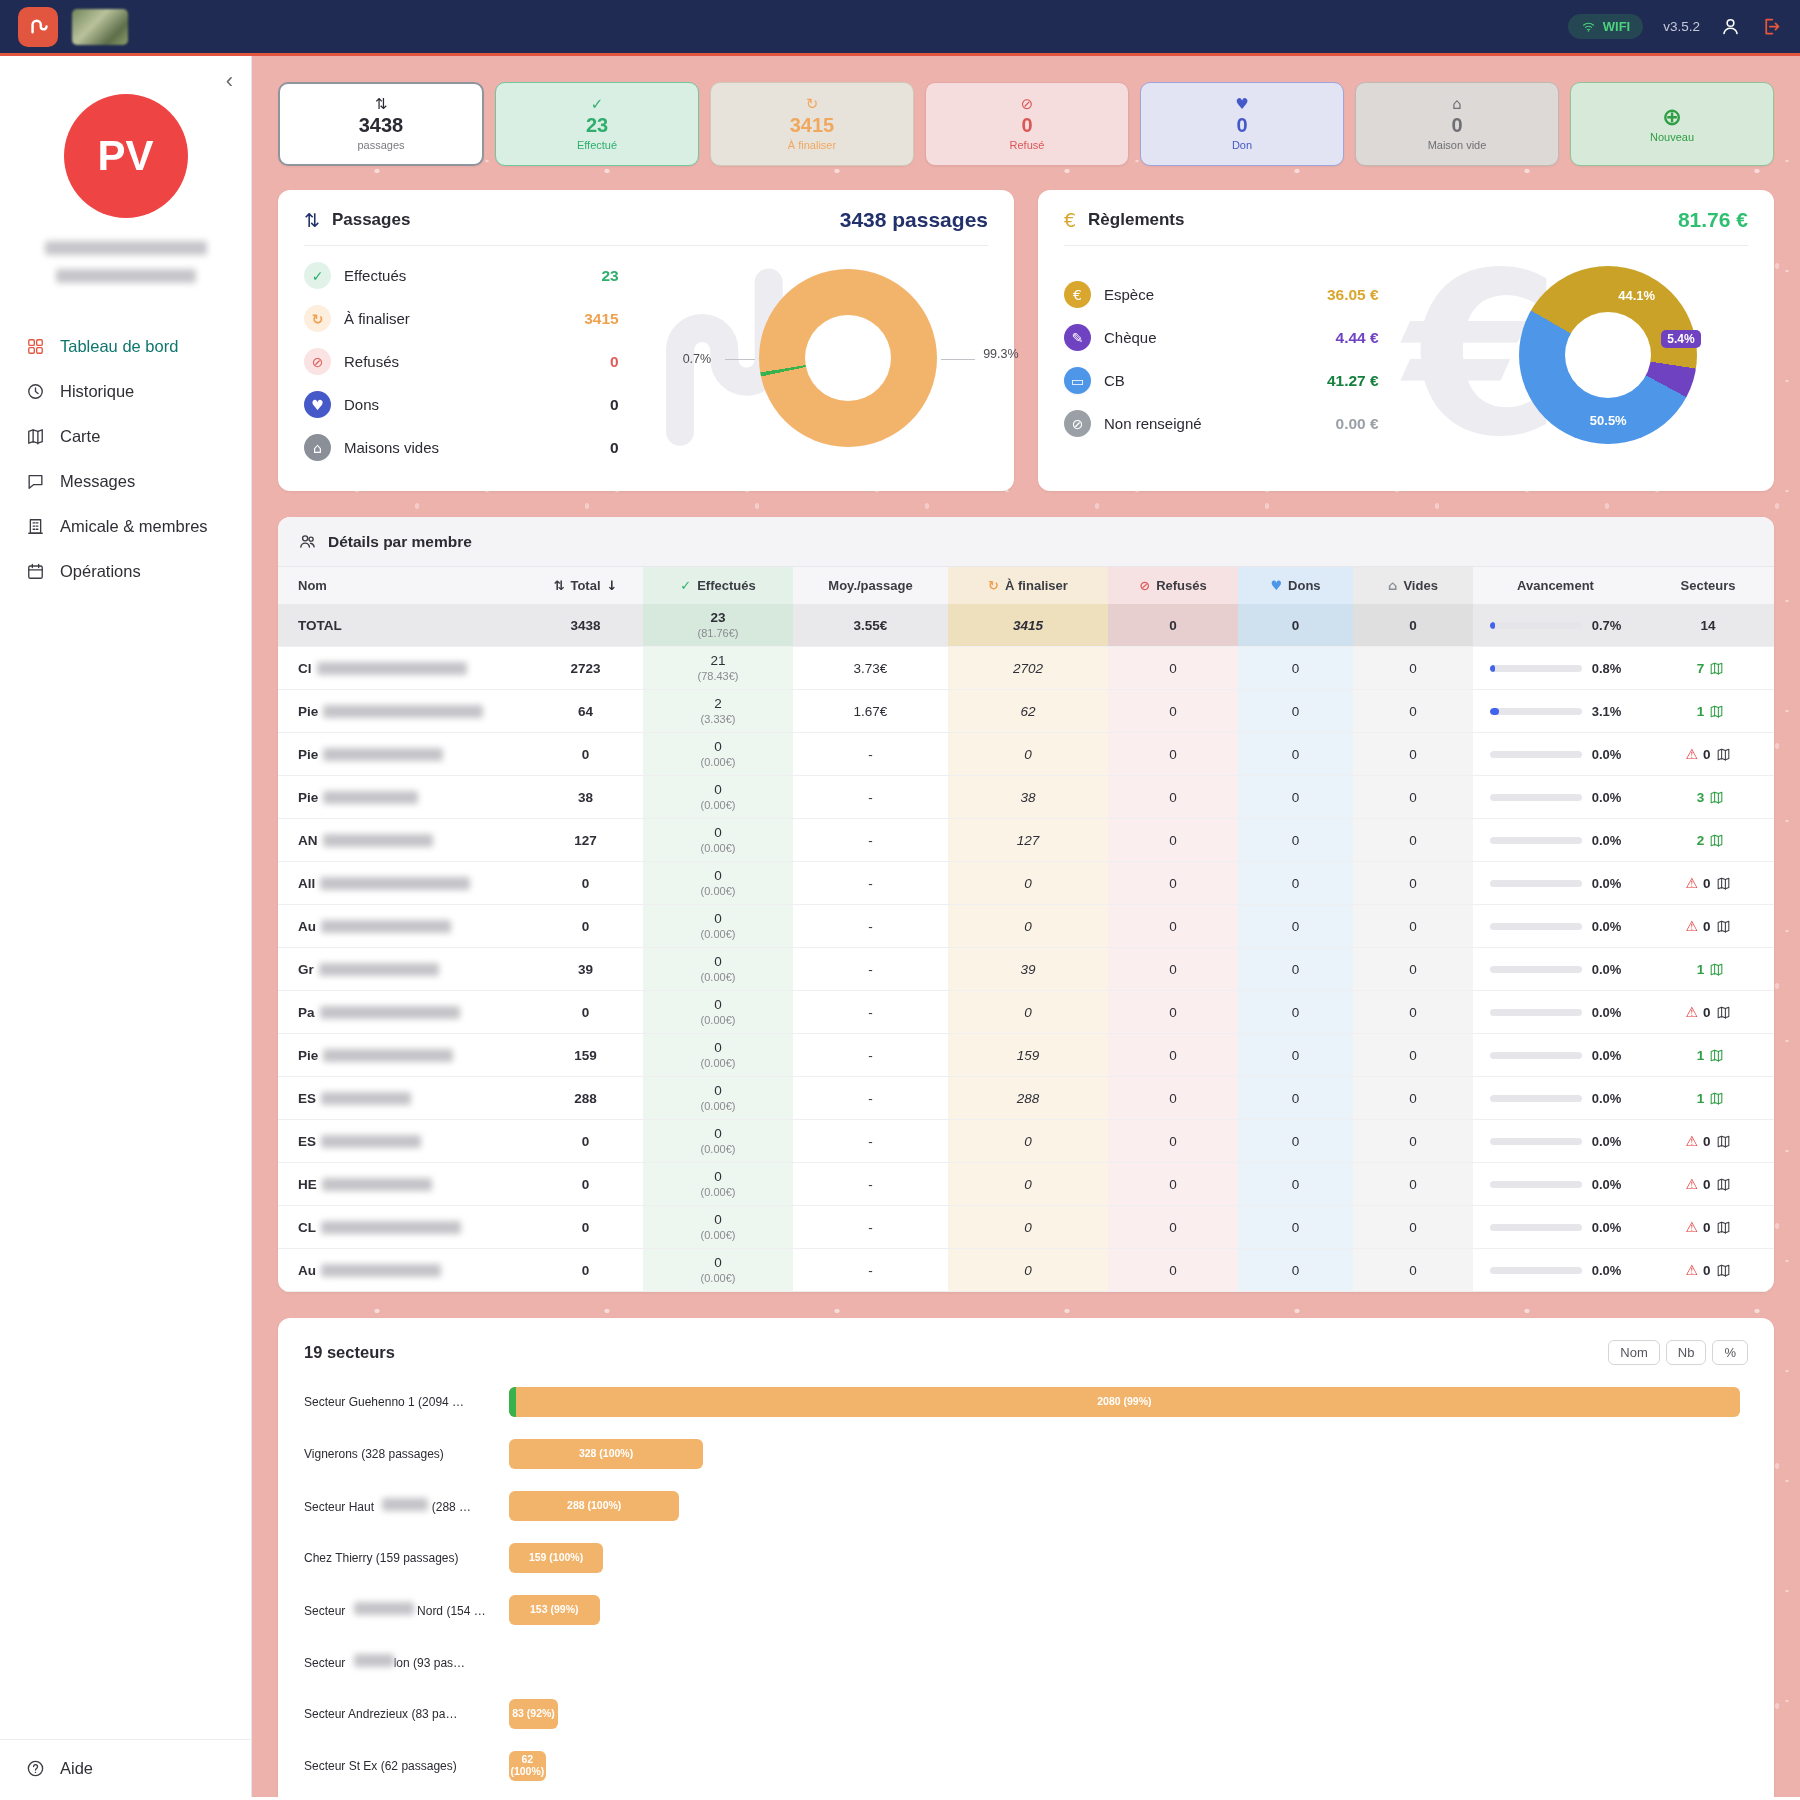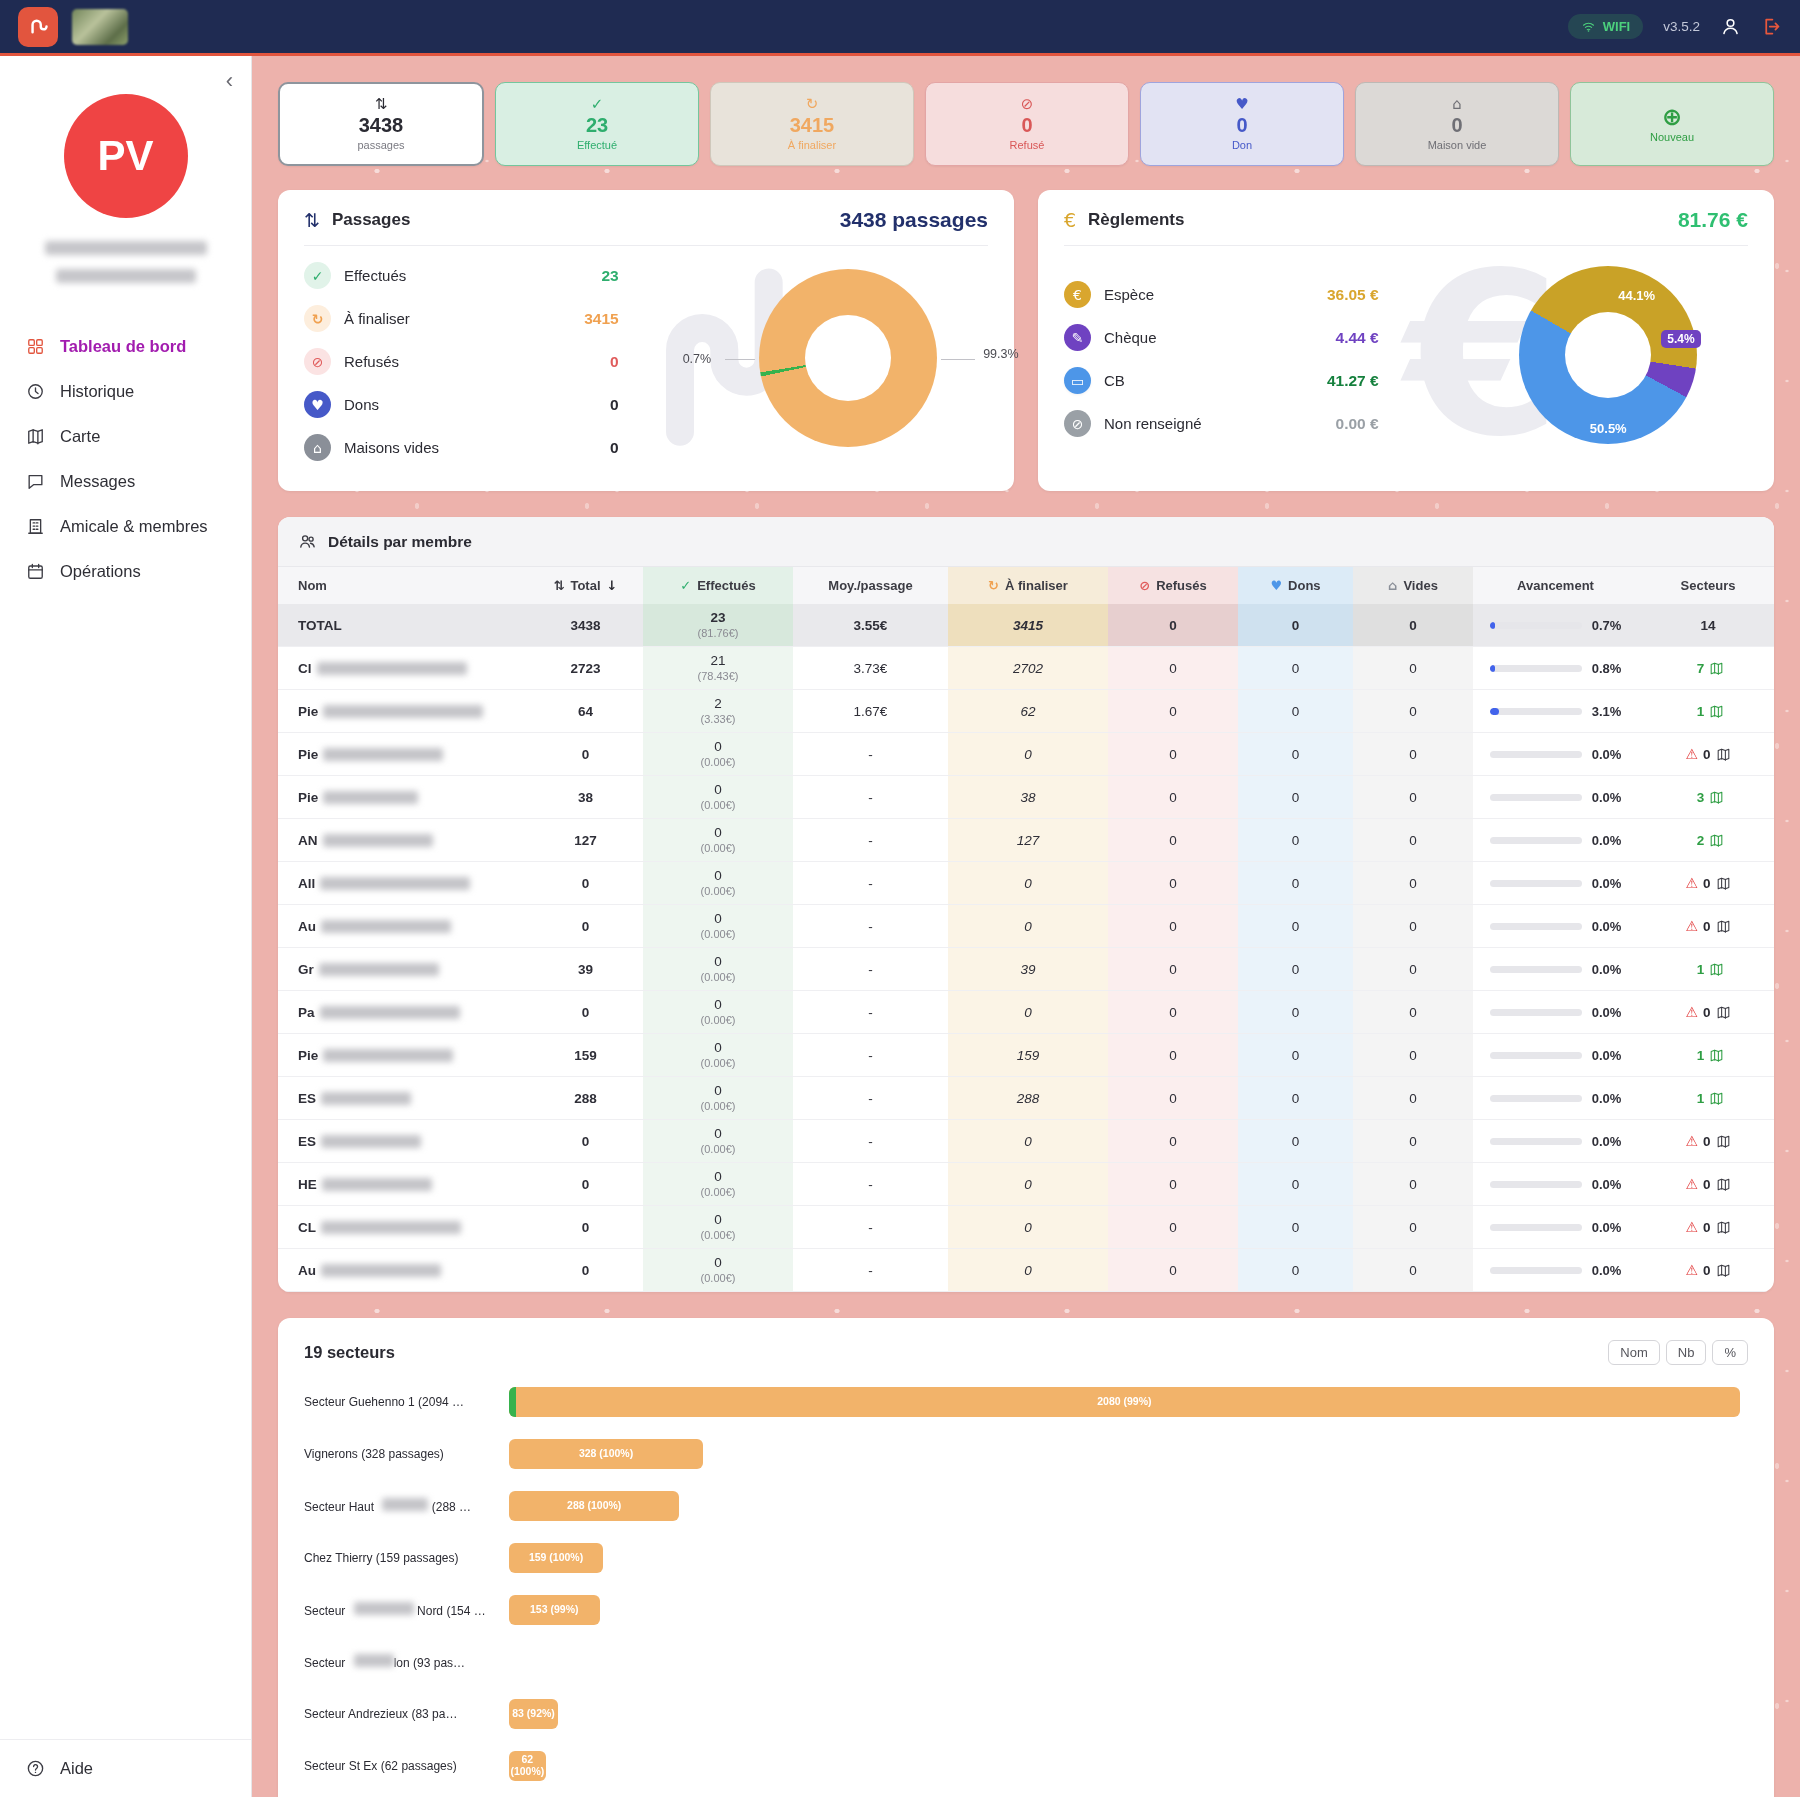--- a/index.html
+++ b/index.html
@@ -24,21 +24,21 @@
 
   
   .app{display:flex;height:1741px}
   .sidebar{width:252px;background:#fff;border-right:1px solid #e6e6e9;display:flex;flex-direction:column;position:relative;flex:0 0 252px}
   .collapse{position:absolute;top:14px;right:18px;font-size:22px;color:#6a6a72;cursor:pointer;line-height:1}
   .avatar{width:124px;height:124px;border-radius:50%;background:#ef4444;color:#fff;font-size:42px;font-weight:bold;display:flex;align-items:center;justify-content:center;margin:38px auto 16px}
   .blurline{height:14px;border-radius:3px;background:#c6c6ca;filter:blur(3px);margin:7px auto}
   .menu{margin-top:34px}
   .menu-item{display:flex;gap:15px;align-items:center;padding:13px 26px;font-size:16.5px;color:#2f2f36;cursor:pointer}
   .menu-item .svgi{color:#3c3c44}
-  .menu-item.active{color:#a21caf;font-weight:bold}
+  .menu-item.active{color:#0f766e;font-weight:normal}
   .menu-item.active .svgi{color:#e2553e}
   .sidebar-footer{margin-top:auto;border-top:1px solid #ededf0;padding:19px 26px}
 
   .main{flex:1;height:1741px;overflow:hidden;padding:26px 26px 0 26px;
     background-color:#edb2ac;
     background-image:
       radial-gradient(rgba(255,255,255,.55) 2.2px,transparent 3px),
       radial-gradient(rgba(255,255,255,.35) 1.8px,transparent 2.5px),
       radial-gradient(rgba(255,255,255,.45) 1.3px,transparent 1.9px);
     background-size:230px 190px,170px 240px,130px 110px;
@@ -98,21 +98,21 @@
   .d2{background:conic-gradient(from 300deg,#c9a227 0 158.8deg,#6f42c1 158.8deg 178.3deg,#4d96e8 178.3deg 360deg)}
   .dlab{position:absolute;font-size:12.5px;color:#4b4b52}
   .dlab.left{left:-76px;top:47%}
   .dlab.right{right:-82px;top:44%}
   .dline{position:absolute;height:1px;background:#c2c2c8;top:51%}
   .dline.left{left:-34px;width:30px}
   .dline.right{right:-38px;width:34px}
   .dseg{position:absolute;font-size:13px;font-weight:bold;color:#fff}
   .dseg.top{top:22px;left:56%}
   .dseg.mid{right:-4px;top:64px;background:#6f42c1;padding:2px 6px;border-radius:5px;font-size:12px}
-  .dseg.bot{bottom:8px;left:40%}
+  .dseg.bot{bottom:16px;left:40%}
 
   
   .tbl{background:#fff;border-radius:12px;margin-top:26px;overflow:hidden;box-shadow:0 1px 3px rgba(0,0,0,.06)}
   .tbl-head{display:flex;align-items:center;gap:11px;background:#f4f4f6;padding:15px 20px;font-weight:bold;font-size:15.5px;border-bottom:1px solid #e8e8ec}
   .tbl-head .svgi{color:#3c3c44}
   .trow{display:grid;grid-template-columns:250px 115px 150px 155px 160px 130px 115px 120px 165px 140px}
   .th{display:flex;align-items:center;justify-content:center;gap:6px;padding:11px 4px;font-size:13px;font-weight:bold;color:#3c3c44;background:#f6f6f8;cursor:pointer}
   .th.nom{justify-content:flex-start;padding-left:20px}
   .thead .c-done{background:#e3f1e8}.thead .c-todo{background:#f6ecd9}.thead .c-ref{background:#f6e2e2}
   .thead .c-dons{background:#dcebf7}.thead .c-vides{background:#ebebeb}

